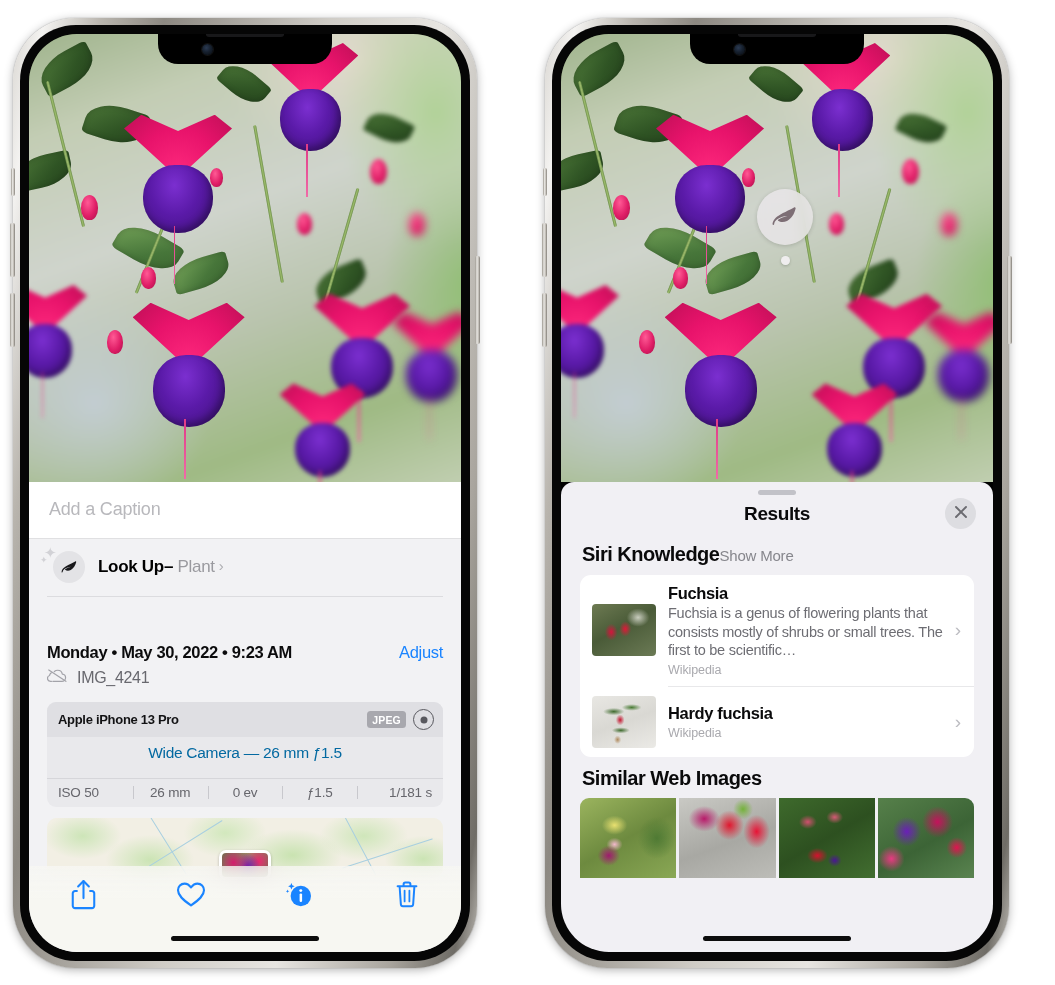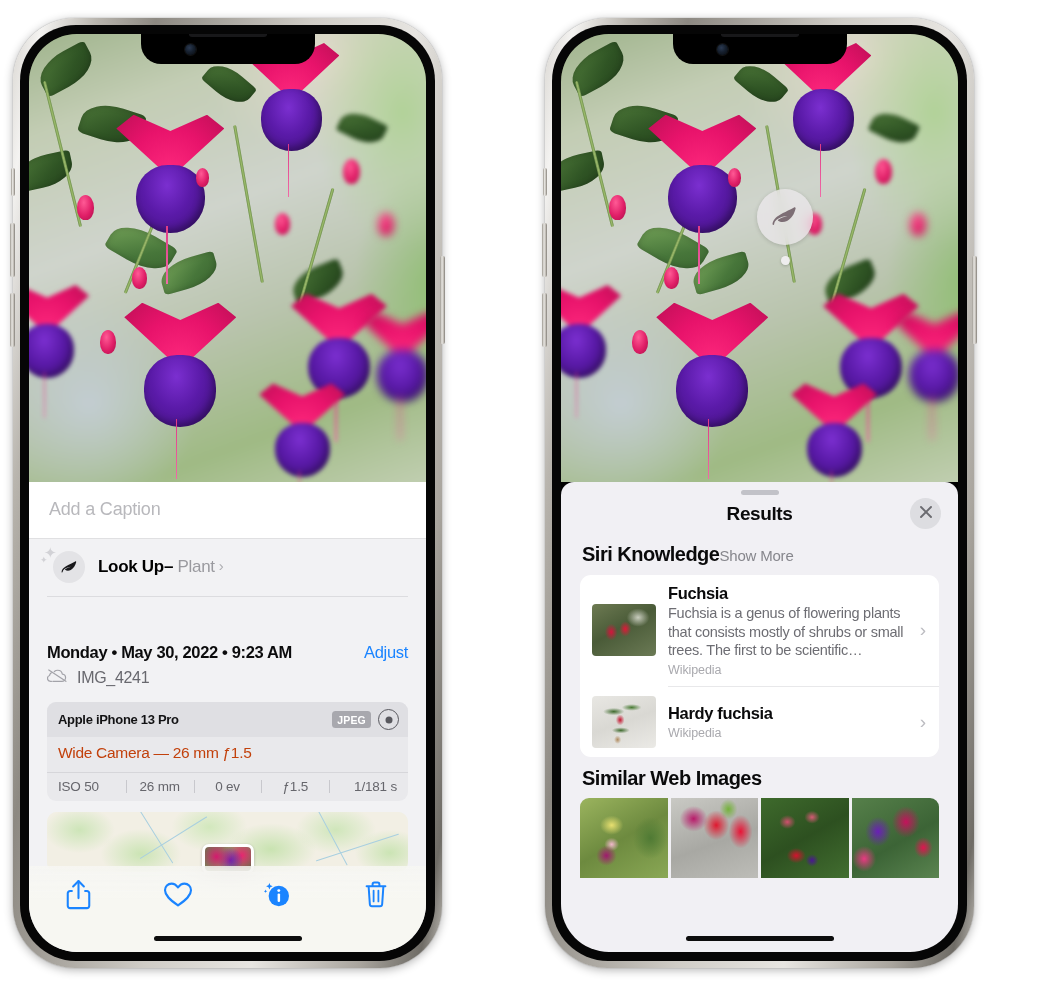--- a/index.html
+++ b/index.html
@@ -15,21 +15,21 @@
   #stage {
     position: relative;
     width: 1055px;
     height: 985px;
     background: #ffffff;
   }
 
   
   .phone {
     position: absolute;
-    width: 429px;
+    width: 464px;
     height: 950px;
     top: 18px;
     border-radius: 62px;
     background: linear-gradient(100deg,#d8d5d0 0%,#f4f3f1 5%,#b9b5ae 14%,#8d8982 24%,#cfccc6 50%,#e7e5e1 68%,#a9a59e 86%,#6f6c66 96%,#c7c4be 100%);
     box-shadow: 0 2px 10px rgba(0,0,0,0.30), 0 0 1px rgba(0,0,0,0.5);
   }
   .phone-left  { left: 13px;  }
   .phone-right { left: 545px; }
 
   .phone-inner {
@@ -310,23 +310,24 @@
     position: absolute;
     left: 50%; top: 50%;
     transform: translate(-50%,-50%);
     width: 7px; height: 7px;
     border-radius: 50%;
     background: #58585e;
   }
   .exif-body { padding: 7px 11px 8px 11px; }
   .exif-l1 {
     font-size: 15.5px;
-    color: #c2410c;
+    color: #0369a1;
     letter-spacing: -0.3px;
-    margin-bottom: 2px;
+    margin-bottom: 8px;
+    text-align: center;
   }
   .exif-l2row {
     display: flex;
     align-items: center;
     justify-content: space-between;
   }
   .exif-l2 {
     font-size: 15.5px;
     color: #5b5b61;
     letter-spacing: -0.3px;

